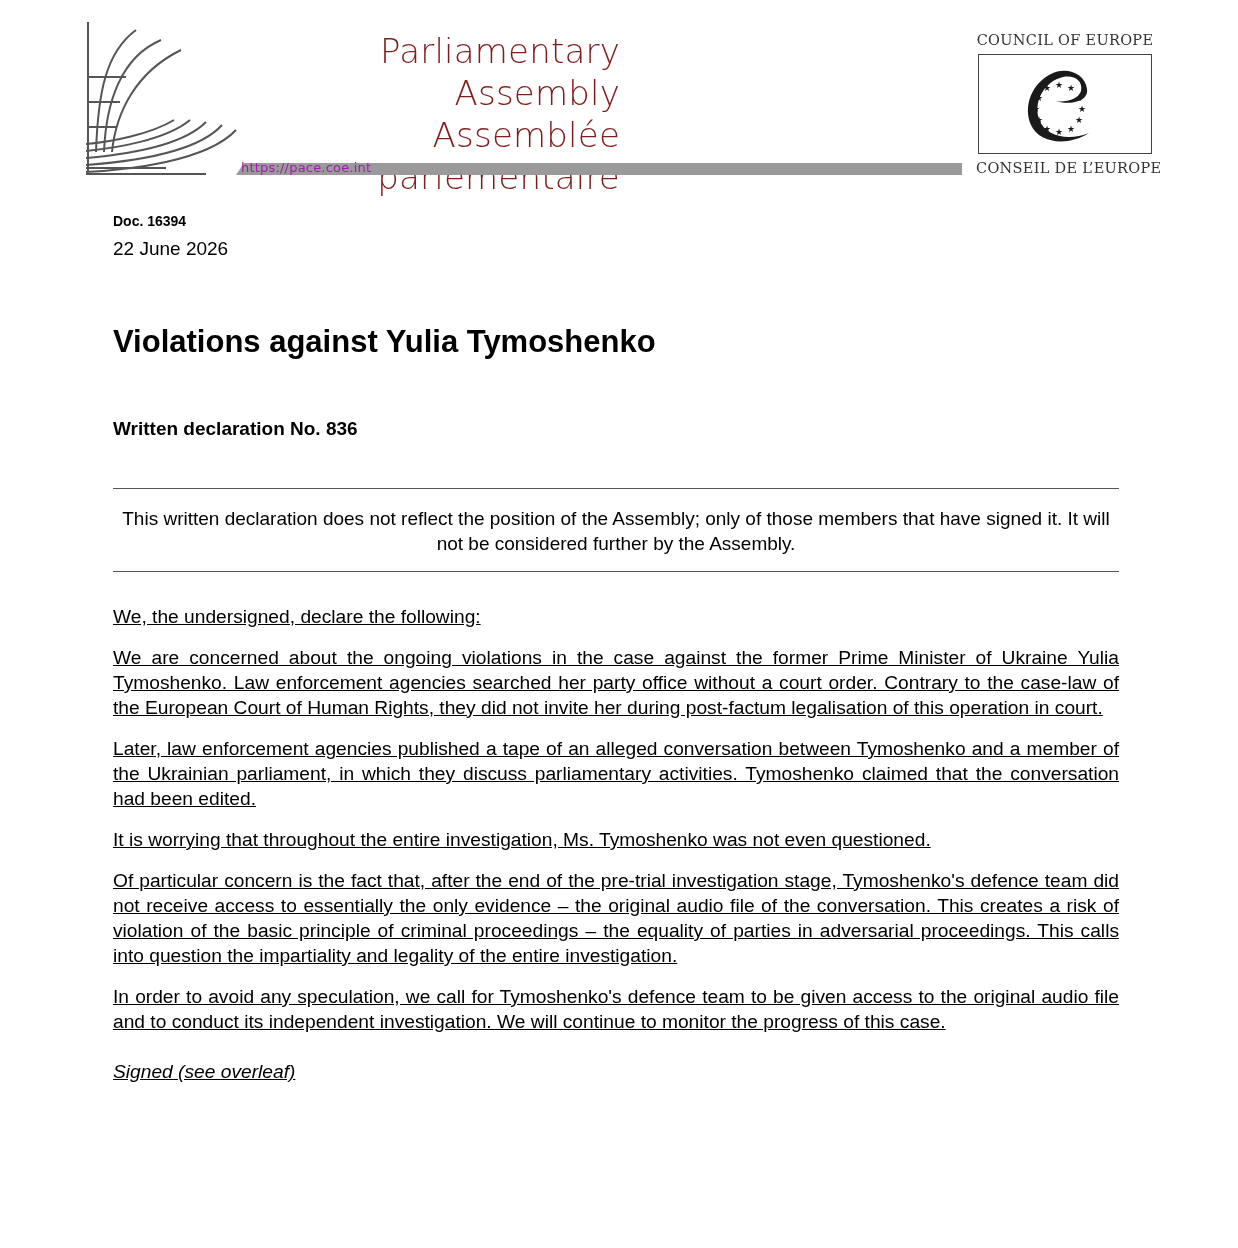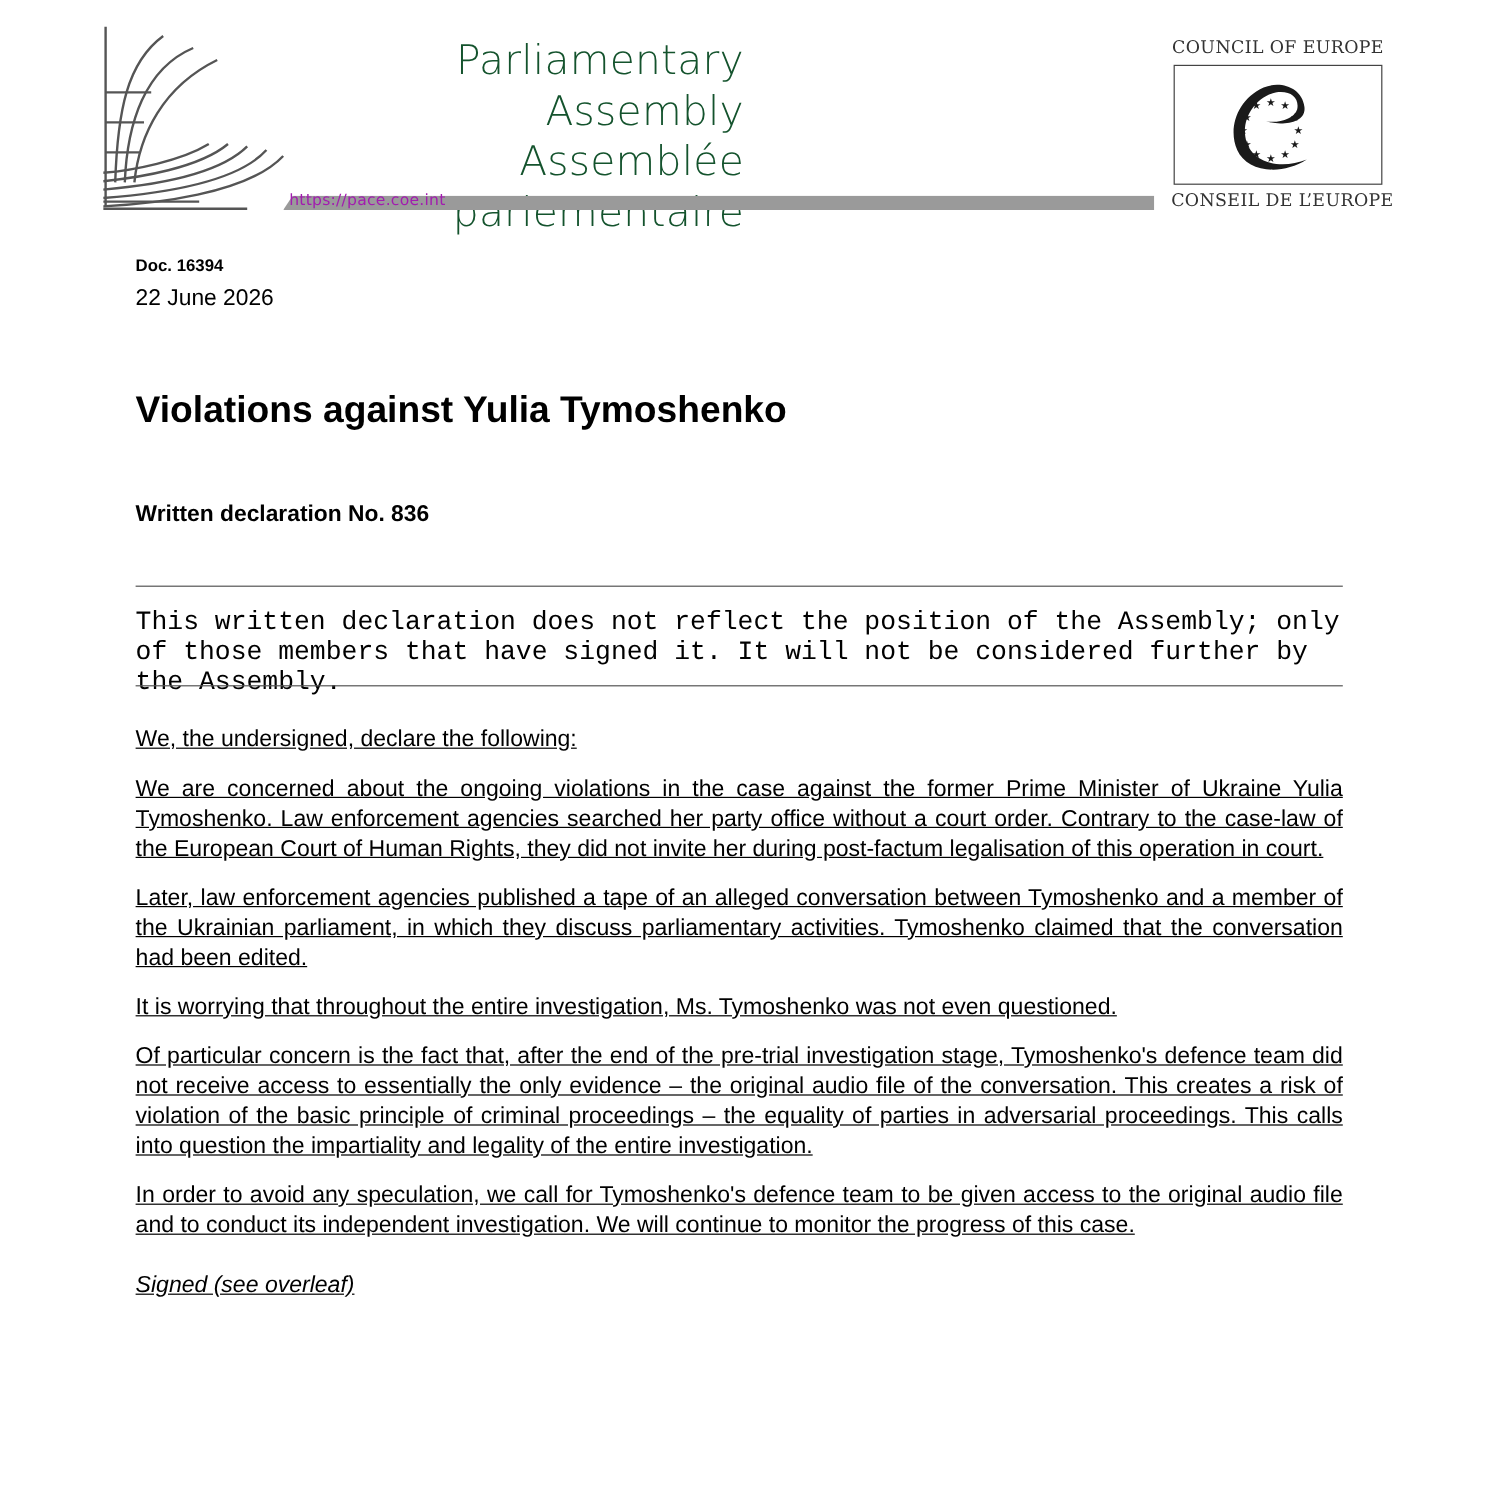--- a/index.html
+++ b/index.html
@@ -5,21 +5,21 @@
   html, body { margin: 0; padding: 0; background: #ffffff; }
   body {
     width: 1238px; height: 1248px; position: relative; overflow: hidden;
     font-family: "Liberation Sans", sans-serif; color: #000;
   }
   
   .pace-logo { position: absolute; left: 86px; top: 22px; width: 160px; height: 156px; }
   .pace-title {
     position: absolute; left: 206px; top: 30px; width: 414px;
     font-family: "DejaVu Sans", sans-serif; font-weight: 300;
-    font-size: 34px; line-height: 42px; color: #14532d; text-align: right;
+    font-size: 34px; line-height: 42px; color: #7f1d1d; text-align: right;
     letter-spacing: 0.2px;
   }
   .pace-bar {
     position: absolute; left: 236px; top: 163px; width: 726px; height: 12px;
     background: #9a9a9a; clip-path: polygon(8px 0, 100% 0, 100% 100%, 0 100%);
   }
   .pace-url {
     position: absolute; left: 241px; top: 160px;
     font-family: "DejaVu Sans", sans-serif; font-size: 13px; line-height: 16px;
     color: #a21caf; font-weight: normal; letter-spacing: 0.2px;
@@ -39,21 +39,21 @@
   
   .doc-no { position: absolute; left: 113px; top: 213px; font-size: 14px; font-weight: bold; }
   .doc-date { position: absolute; left: 113px; top: 238px; font-size: 19px; }
   .doc-title { position: absolute; left: 113px; top: 324px; font-size: 31px; font-weight: bold; margin: 0; }
   .decl-no { position: absolute; left: 113px; top: 418px; font-size: 19px; font-weight: bold; }
   .rule { position: absolute; left: 113px; width: 1006px; height: 0; border-top: 1.5px solid #555; }
   .rule.top { top: 488px; }
   .rule.bottom { top: 571px; }
   .disclaimer {
     position: absolute; left: 113px; top: 506px; width: 1006px;
-    font-size: 22px; line-height: 25px; font-family: Liberation Mono, monospace;
+    text-align: center; font-size: 19px; line-height: 25px;
   }
   .body-text {
     position: absolute; left: 113px; top: 604px; width: 1006px;
     font-size: 19.2px; line-height: 25px;
   }
   .body-text p { margin: 0 0 16px 0; text-align: justify; text-decoration: underline; }
   .body-text p.signed { font-style: italic; margin-top: 25px; }
 </style>
 </head>
 <body>

